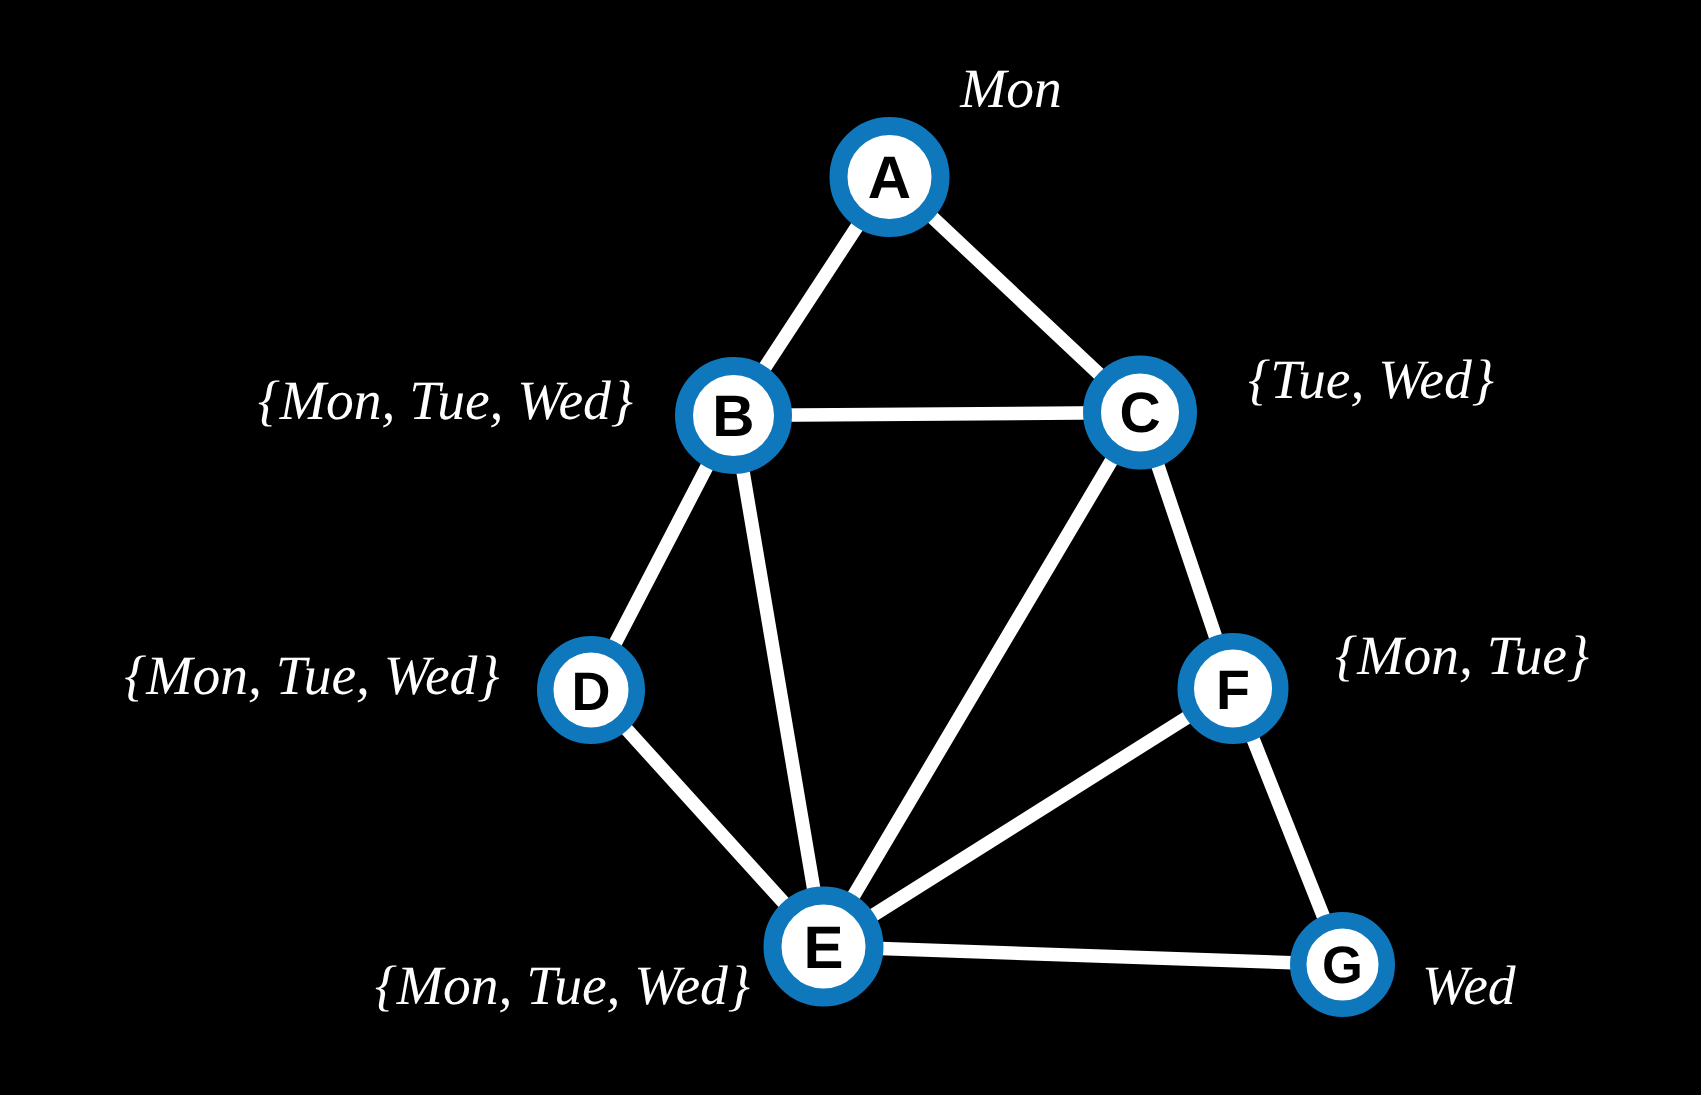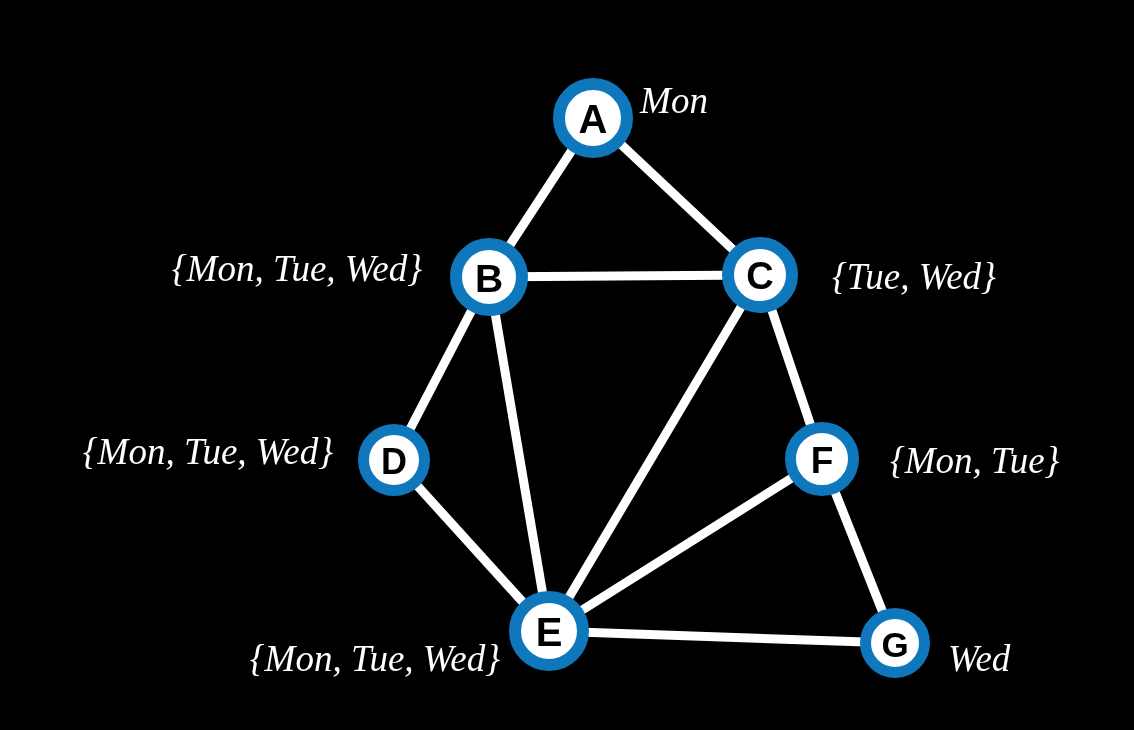--- a/index.html
+++ b/index.html
@@ -49,21 +49,21 @@
     color: #ffffff;
     font-family: "Liberation Serif", "DejaVu Serif", serif;
     font-style: italic;
     font-size: 37px;
     line-height: 1;
     white-space: nowrap;
     user-select: none;
   }
   .label-right { transform: translate(0, -50%); }
   .label-left  { transform: translate(-100%, -50%); }
-  .label-center{ transform: translate(-50%, -50%); margin-top: 40px; }
+  .label-center{ transform: translate(-50%, -50%); }
 </style>
 </head>
 <body>
 
 <div id="canvas">
   <svg id="graph-svg" viewBox="0 0 1134 730" xmlns="http://www.w3.org/2000/svg">
     <g id="edges-group">
         <line x1="593" y1="118" x2="489" y2="277" class="edge-line" stroke="#ffffff"></line>
         <line x1="593" y1="118" x2="760" y2="275" class="edge-line" stroke="#ffffff"></line>
         <line x1="489" y1="277" x2="760" y2="275" class="edge-line" stroke="#ffffff"></line>
@@ -103,19 +103,19 @@
         </g>
         <g>
           <circle cx="895" cy="643" r="29.5" class="node-ring" fill="#ffffff" stroke="#0f78bd" stroke-width="11"></circle>
           <text x="895" y="644" class="node-letter" fill="#000000" font-size="35">G</text>
         </g>
       </g>
   </svg>
   <div id="labels-layer">
       <div class="domain-label label-center" style="left: 674px; top: 60px; color: rgb(255, 255, 255);">Mon</div>
       <div class="domain-label label-left" style="left: 422px; top: 268px; color: rgb(255, 255, 255);">{Mon, Tue, Wed}</div>
-      <div class="domain-label label-right" style="left: 832px; top: 276px; color: rgb(255, 255, 255);">{Tue, Wed}</div>
+      <div class="domain-label label-right" style="left: 832px; top: 254px; color: rgb(255, 255, 255);">{Tue, Wed}</div>
       <div class="domain-label label-left" style="left: 333px; top: 451px; color: rgb(255, 255, 255);">{Mon, Tue, Wed}</div>
-      <div class="domain-label label-right" style="left: 890px; top: 460px; color: rgb(255, 255, 255);">{Mon, Tue}</div>
+      <div class="domain-label label-right" style="left: 890px; top: 438px; color: rgb(255, 255, 255);">{Mon, Tue}</div>
       <div class="domain-label label-left" style="left: 500px; top: 658px; color: rgb(255, 255, 255);">{Mon, Tue, Wed}</div>
       <div class="domain-label label-right" style="left: 948px; top: 658px; color: #ffffff;">Wed</div>
     </div>
 </div>
 
 </body></html>

